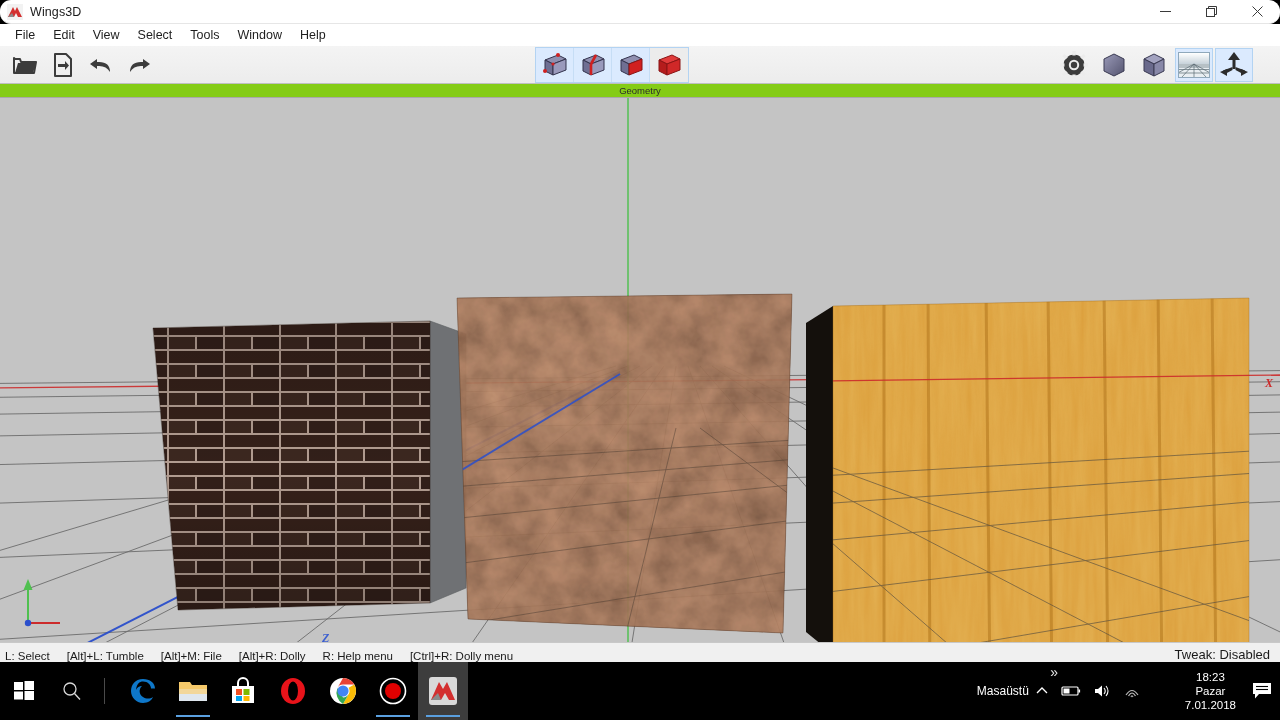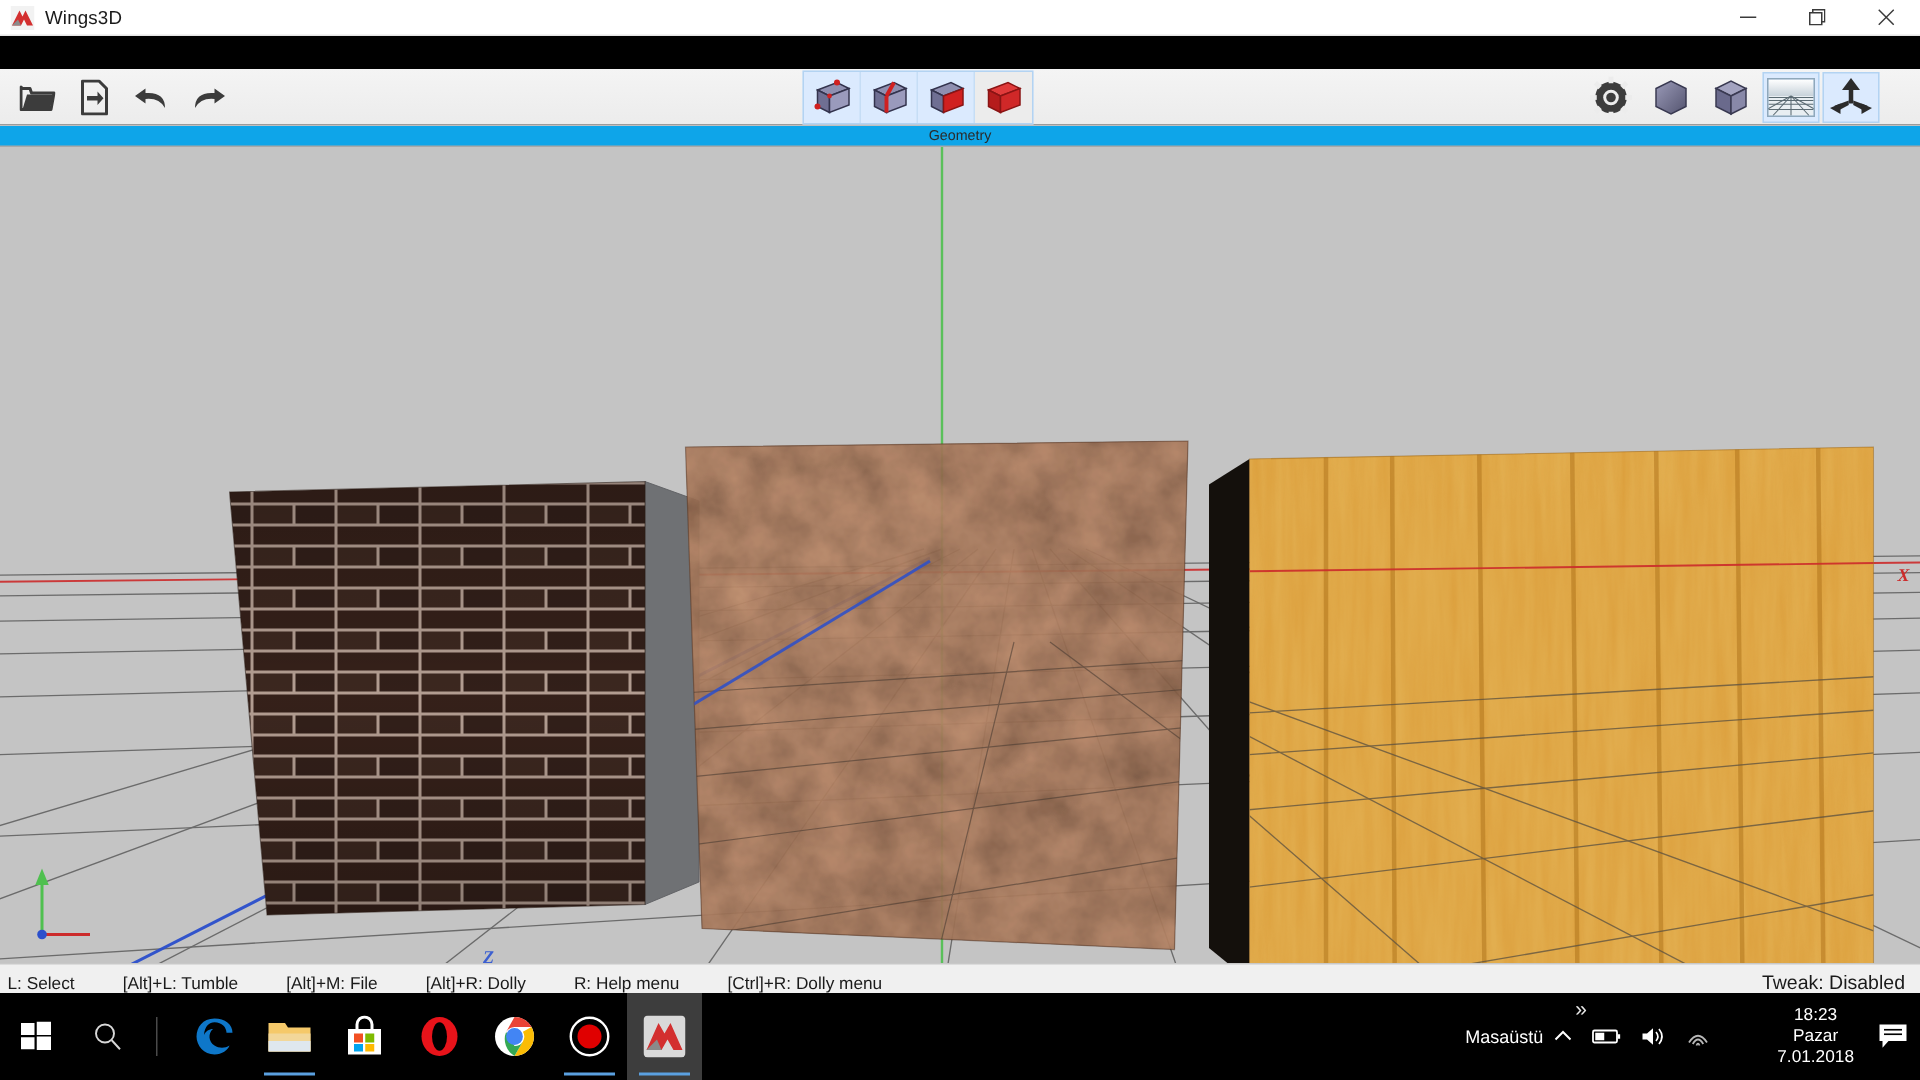--- a/index.html
+++ b/index.html
@@ -8,21 +8,21 @@
     font-family:"Liberation Sans", sans-serif;
     background:#000;
     -webkit-font-smoothing:antialiased;
   }
   .app { position:relative; width:1280px; height:720px; }
 
   
   .titlebar {
     position:absolute; left:0; top:0; width:1280px; height:24px;
     background:#ffffff; border-bottom:1px solid #e6e6e6;
-    display:flex; align-items:center;
+    display:flex; align-items:center;border-radius:11px;
   }
   .tb-icon { width:16px; height:16px; margin-left:7px; margin-right:7px; position:relative; flex:none; }
   .tb-title { font-size:12.5px; color:#1a1a1a; letter-spacing:.1px; }
   .winbtns { margin-left:auto; display:flex; height:24px; }
   .winbtn {
     width:46px; height:24px; display:flex; align-items:center; justify-content:center;
     color:#3a3a3a;
   }
 
   
@@ -57,38 +57,38 @@
   .rbtn { width:38px; height:34px; display:flex; align-items:center; justify-content:center; margin:0 1px; }
   .rbtn.on { background:#dbeafe; border:1px solid #b3d3f2; }
 
   
   .viewport {
     position:absolute; left:0; top:84px; width:1280px; height:558px;
     background:#c4c4c4; overflow:hidden;
   }
   .vp-header {
     position:absolute; left:0; top:0; width:1280px; height:14px;
-    background:#0ea5e9; border-bottom:1px solid #a8a8a8;
+    background:#84cc16; border-bottom:1px solid #a8a8a8;
     display:flex; align-items:center; justify-content:center;
   }
   .vp-title { font-size:9.5px; color:#2b2b2b; }
   .vp-canvas { position:absolute; left:0; top:14px; width:1280px; height:544px; }
   .vp-canvas svg { display:block; }
 
   .axislabel { font-size:12px; font-weight:bold; font-family:"Liberation Serif", serif; }
 
   
   .statusbar {
     position:absolute; left:0; top:642px; width:1280px; height:20px;
     background:#f0f0f0; border-top:1px solid #c8c8c8;
     display:flex; align-items:flex-end;
   }
   .hint { font-size:11.5px; color:#1a1a1a; margin-left:6px; white-space:nowrap; }
   .hint.first { margin-left:5px; }
-  .hint + .hint { margin-left:32px; }
+  .hint + .hint { margin-left:17px; }
   .tweak { margin-left:auto; margin-right:10px; font-size:13px; color:#1a1a1a; }
 
   
   .taskbar {
     position:absolute; left:0; top:662px; width:1280px; height:58px;
     background:#000000;
   }
   .tb-start { position:absolute; left:4px; top:0; width:40px; height:58px;
     display:flex; align-items:center; justify-content:center; }
   .tb-search { position:absolute; left:50px; top:0; width:44px; height:58px;
@@ -138,20 +138,29 @@
       </div>
       <div class="winbtn">
         <svg width="11" height="11" viewBox="0 0 11 11">
           <line x1="0.5" y1="0.5" x2="10.5" y2="10.5" stroke="currentColor" stroke-width="1"></line>
           <line x1="10.5" y1="0.5" x2="0.5" y2="10.5" stroke="currentColor" stroke-width="1"></line>
         </svg>
       </div>
     </div>
   </div>
 
+  <div class="menubar">
+    <div class="menuitem">File</div>
+    <div class="menuitem">Edit</div>
+    <div class="menuitem">View</div>
+    <div class="menuitem">Select</div>
+    <div class="menuitem">Tools</div>
+    <div class="menuitem">Window</div>
+    <div class="menuitem">Help</div>
+  </div>
 
   <div class="toolbar">
 
     <div class="tb-left">
       <div class="tbtn">
         <svg width="24" height="22" viewBox="0 0 24 22">
           <path d="M1 4 L1 19 L21 19 L23 8 L8 8 L7 5 L2 5 Z" fill="none" stroke="#3c3c3c" stroke-width="2" stroke-linejoin="round"></path>
           <path d="M2 19 L5 9 L23 9 L20 19 Z" fill="#3c3c3c"></path>
         </svg>
       </div>

